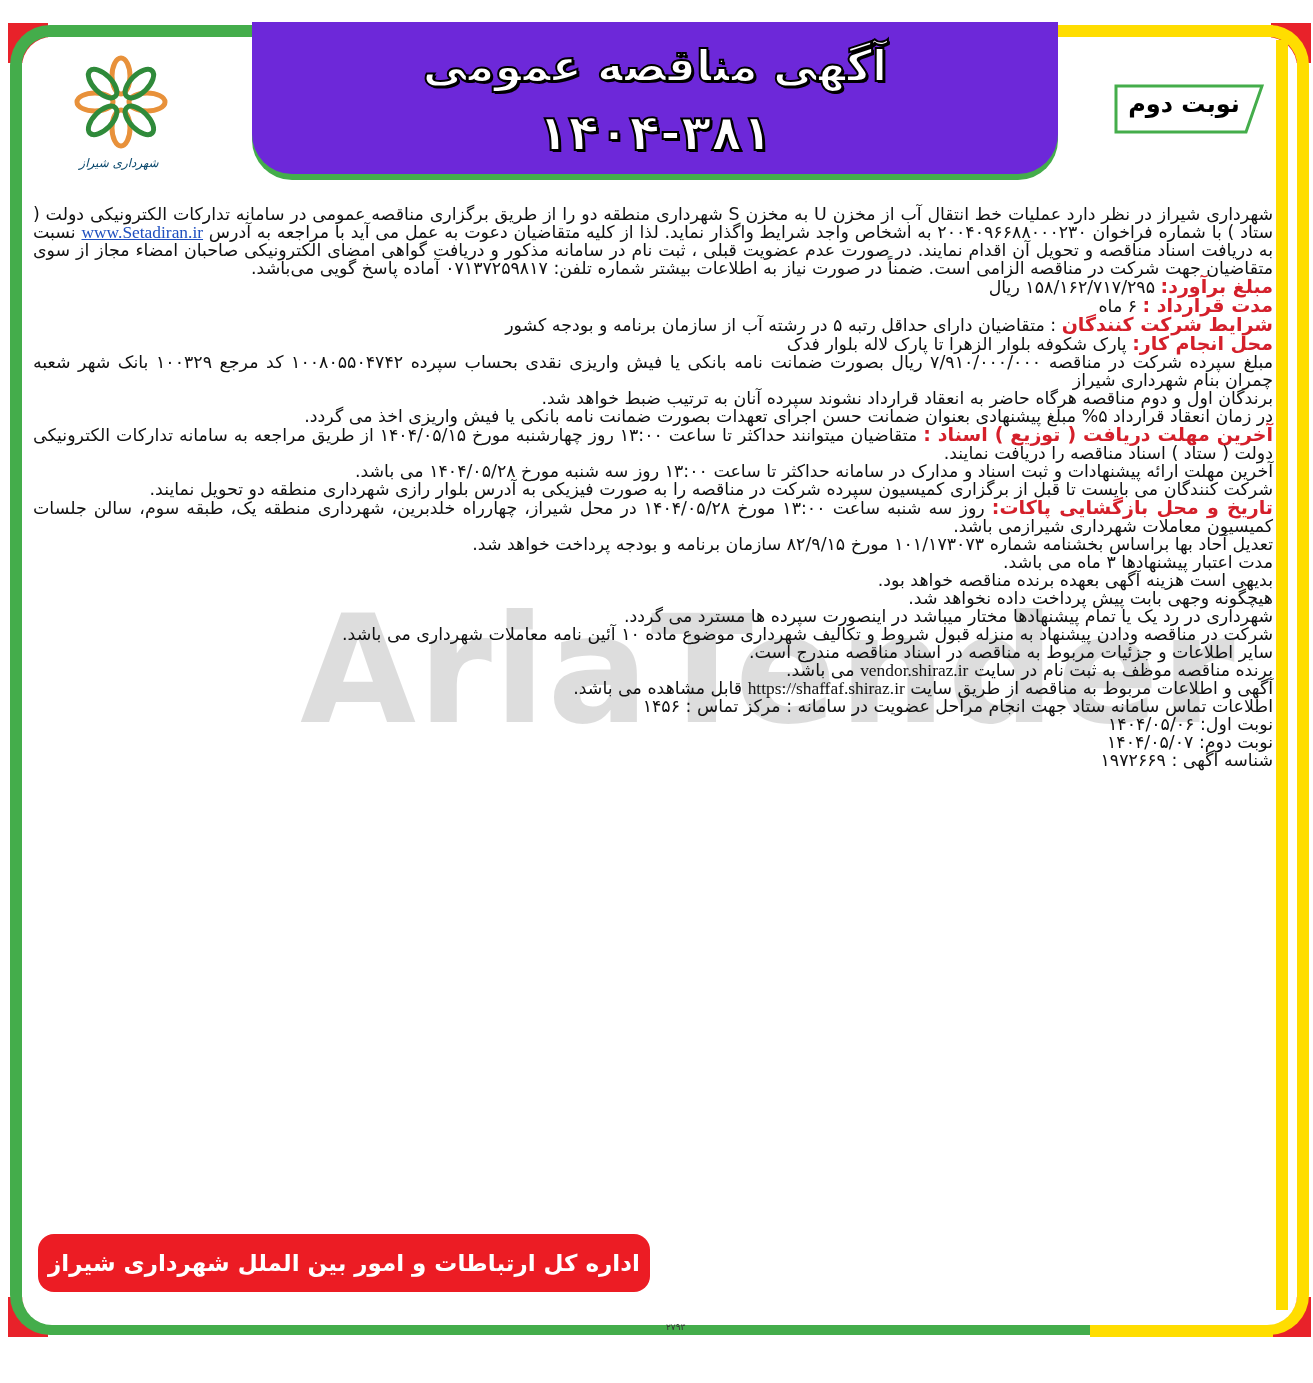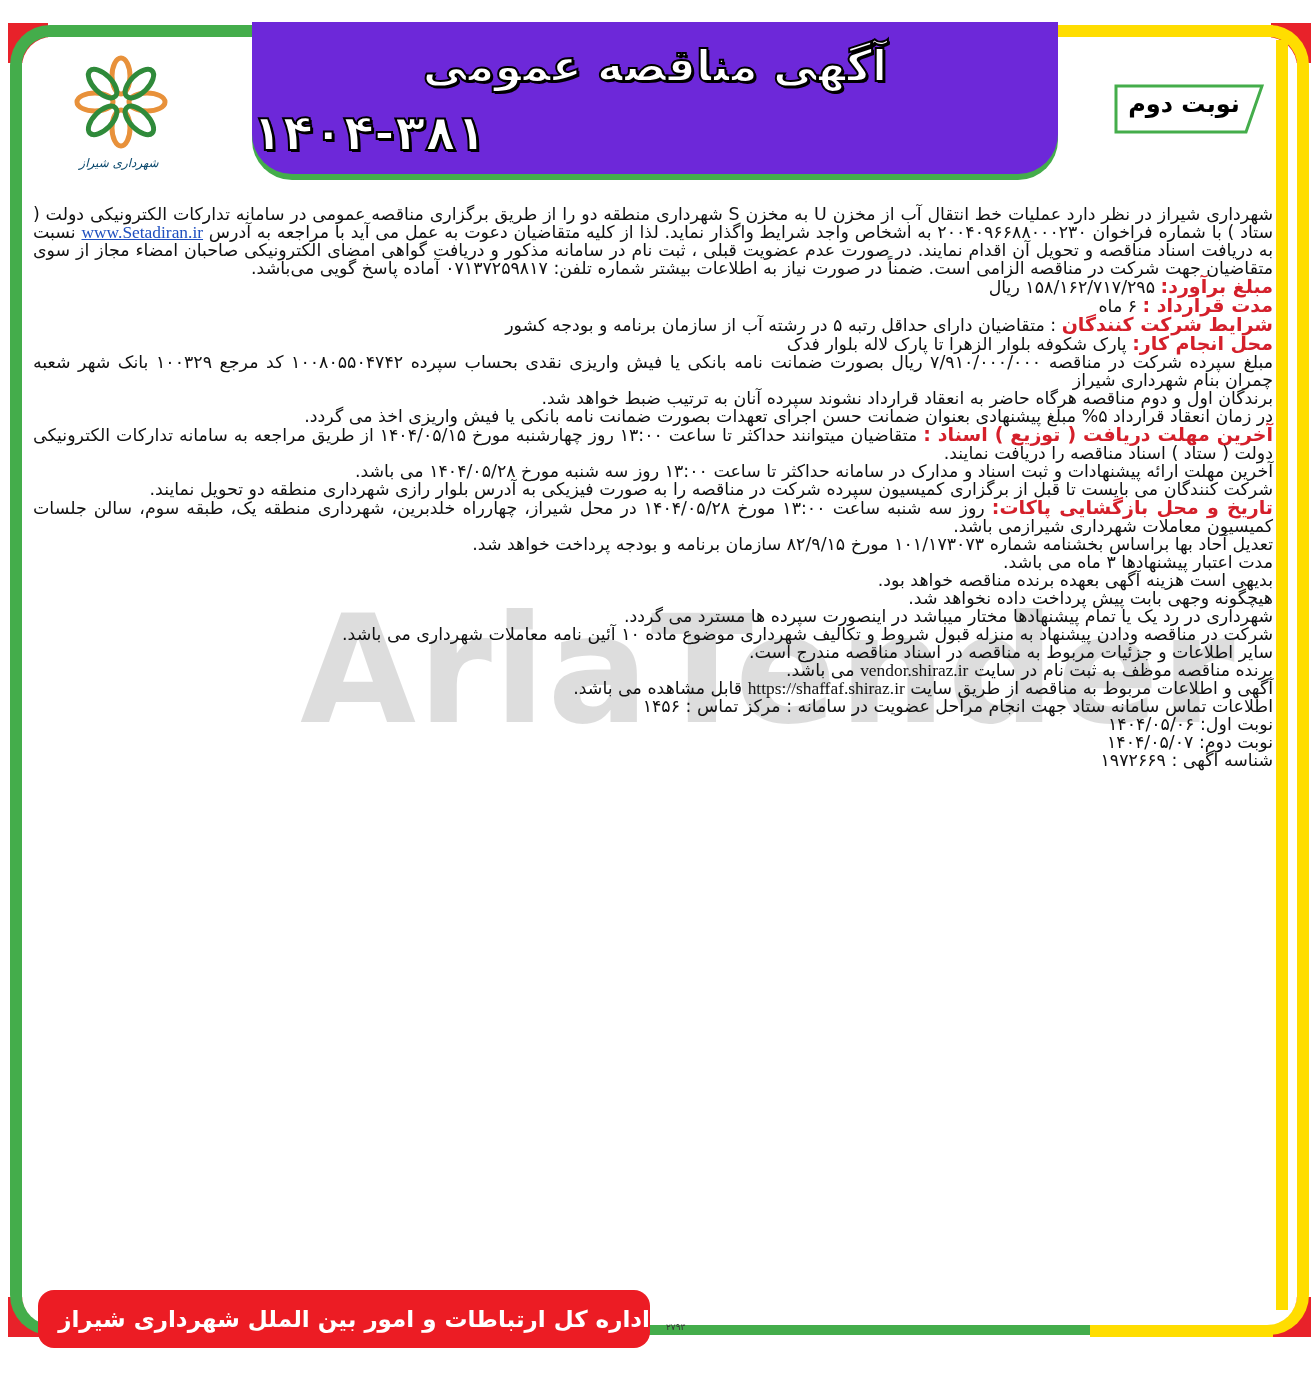--- a/index.html
+++ b/index.html
@@ -21,42 +21,42 @@
   .inner { position:absolute; left:22px; top:37px; right:16px; bottom:58px; background:#fff;
            border-radius:30px; }
   .header-banner { position:absolute; left:252px; top:22px; width:806px; height:152px;
                    background:#6d28d9; border-radius:0 0 40px 40px;
                    box-shadow: 0 6px 0 #44ad4b; z-index:2; }
   .right-stripe { position:absolute; left:1276px; top:40px; width:12px; height:1270px; background:#ffdd00; z-index:1;}
   .banner-title { position:absolute; left:0; right:0; top:18px; text-align:center;
                   font-family:"DejaVu Sans", sans-serif; font-weight:bold; font-size:44px;
                   color:#fff; -webkit-text-stroke:2px #000; direction:rtl; letter-spacing:1px;
                   text-shadow: 2px 2px 0 #000; }
-  .banner-number { position:absolute; left:0; right:0; top:82px; text-align:left;
+  .banner-number { position:absolute; left:0; right:0; top:82px; text-align:center;
                    font-family:"DejaVu Sans", sans-serif; font-weight:bold; font-size:50px;
                    color:#fff; -webkit-text-stroke:2px #000; text-shadow: 2px 2px 0 #000; direction:rtl; }
   .logo { position:absolute; left:66px; top:52px; width:110px; height:110px; z-index:3; }
   .logo-caption { position:absolute; left:74px; top:156px; width:90px; text-align:center;
                   font-size:12px; font-style:italic; color:#0c4a6e; direction:rtl; z-index:3; }
   .round-badge { position:absolute; left:1114px; top:84px; width:148px; height:54px; z-index:3; }
   .round-badge svg { position:absolute; left:0; top:0; }
   .round-badge span { position:absolute; left:0; right:8px; top:6px; text-align:center;
                       font-weight:bold; font-size:24px; direction:rtl; color:#000; }
   .body-text { position:absolute; left:33px; right:40px; top:190px; direction:rtl; text-align:justify;
                font-family:"DejaVu Sans", sans-serif; font-size:17.4px; line-height:18px; color:#111; z-index:2;margin-top:15px; }
   .body-text p { margin:0; }
   .lbl { color:#d4202b; font-weight:bold; font-size:19px; }
   .link { color:#1f4fbf; text-decoration:underline; direction:ltr; unicode-bidi:embed;
           font-family:"Liberation Serif", serif; }
   .ltr { direction:ltr; unicode-bidi:embed; font-family:"Liberation Serif", serif; }
   .watermark { position:absolute; left:300px; top:590px; width:760px; height:160px; z-index:1;
                opacity:0.13; font-family:"DejaVu Sans", sans-serif; font-weight:bold; font-size:150px;
                color:#000; line-height:160px; text-align:center; letter-spacing:2px; }
-  .footer-bar { position:absolute; left:38px; top:1290px; width:612px; height:58px; background:#ec1c24;
-                border-radius:16px; z-index:3; text-align:right; }
+  .footer-bar { position:absolute; left:38px; top:1234px; width:612px; height:58px; background:#ec1c24;
+                border-radius:16px; z-index:3; text-align:center; }
   .footer-bar span { display:block; line-height:58px; color:#fff; font-weight:bold; font-size:23px;
                      direction:rtl; }
   .print-code { position:absolute; left:666px; top:1322px; font-size:9px; color:#333; z-index:3; }
 </style>
 </head>
 <body>
 
 <div class="corner c-tl"></div>
 <div class="corner c-tr"></div>
 <div class="corner c-br"></div>

